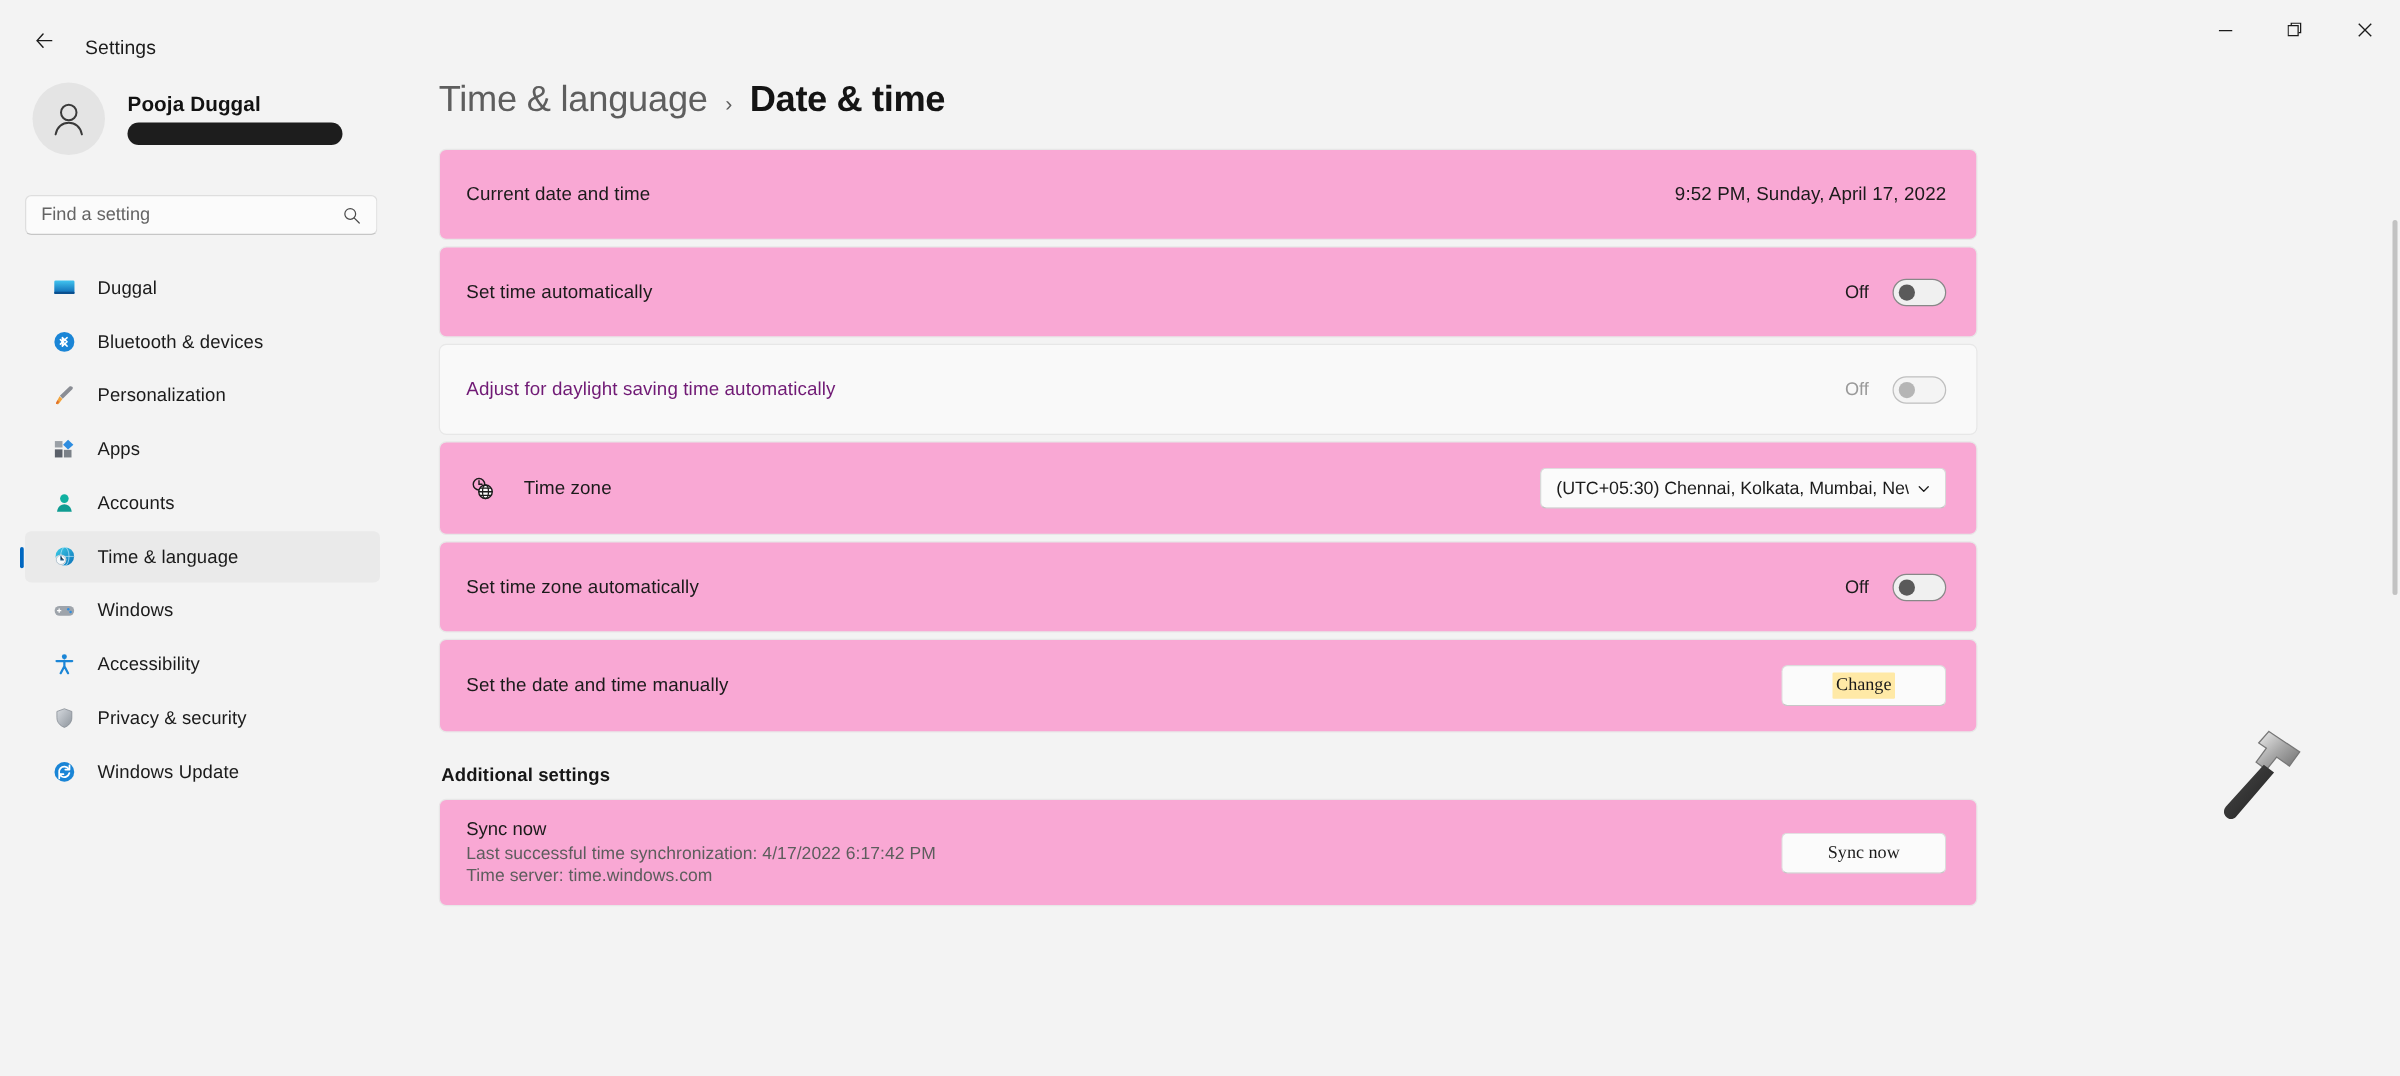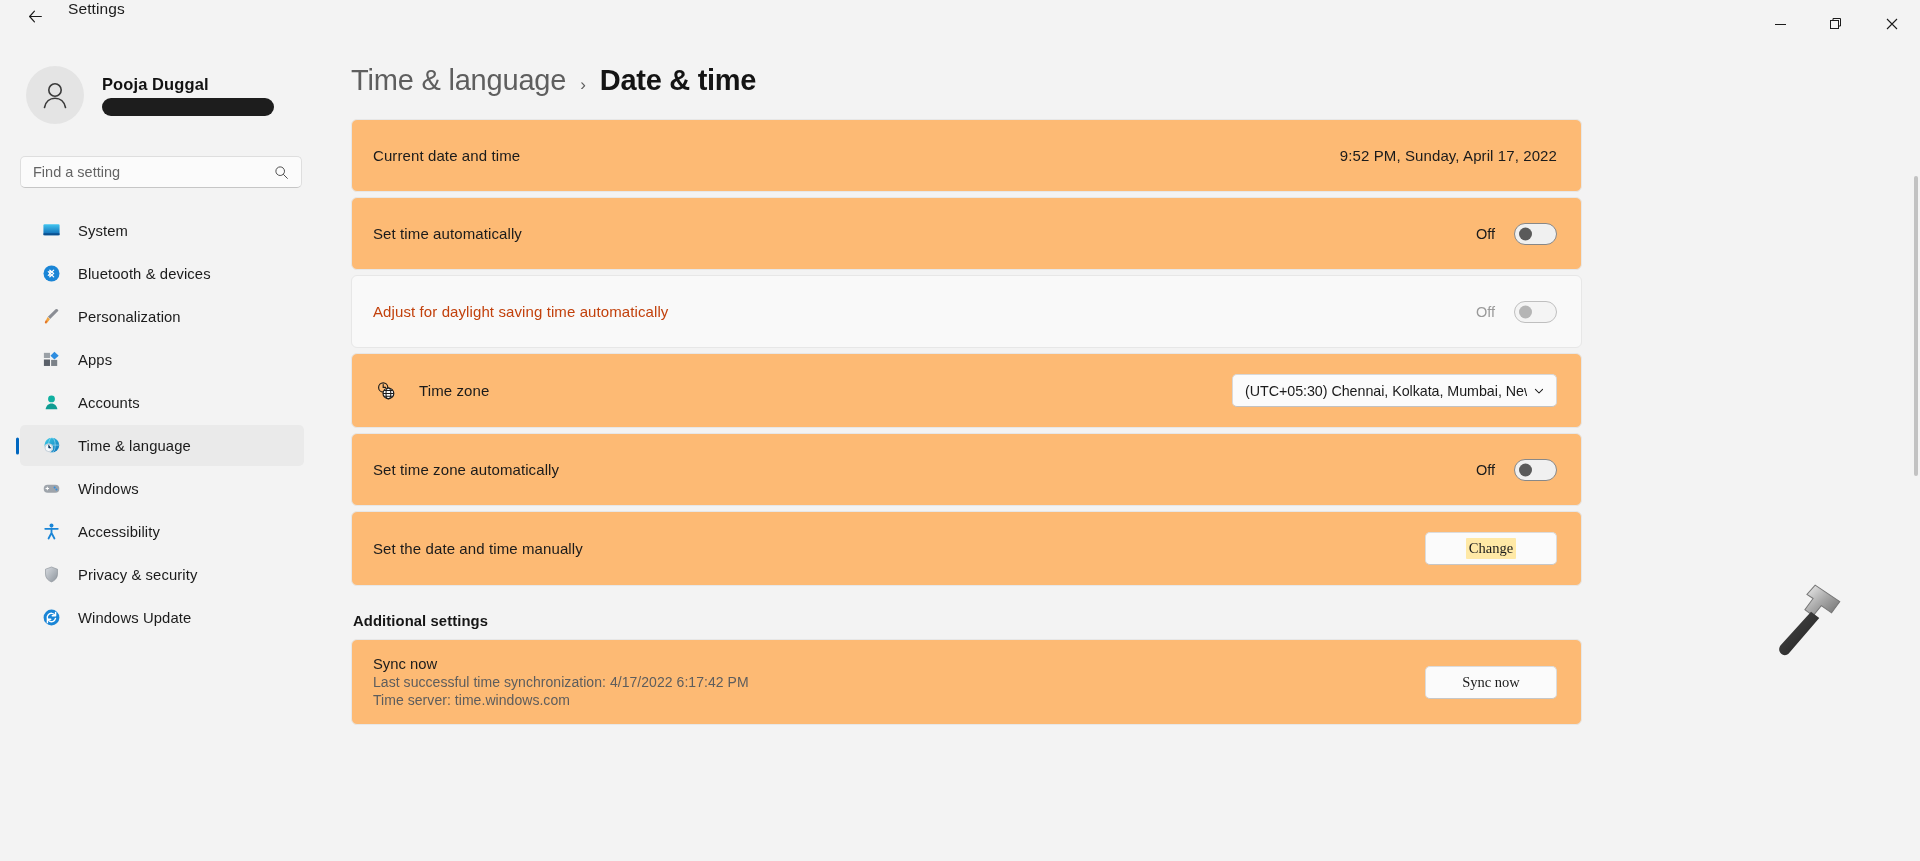--- a/index.html
+++ b/index.html
@@ -5,21 +5,21 @@
   * { box-sizing: border-box; margin: 0; padding: 0; }
   html, body {
     width: 1920px; height: 861px;
     background: #f3f3f3;
     font-family: "Liberation Sans", sans-serif;
     overflow: hidden;
   }
   .window { position: relative; width: 1920px; height: 861px; background: #f3f3f3; display: flex; flex-direction: column; }
 
   
-  .titlebar { height: 48px; flex: 0 0 48px; display: flex; align-items: flex-start; padding-left: 16px; }
+  .titlebar { height: 48px; flex: 0 0 48px; display: flex; align-items: flex-end; padding-left: 16px; }
   .back-btn {
     width: 38px; height: 32px; display: flex; align-items: center; justify-content: center;
     border-radius: 5px; cursor: pointer; color: #1b1b1b;
   }
   .app-title { font-size: 15.5px; color: #1b1b1b; margin-left: 14px; letter-spacing: .1px; }
   .winctrls { margin-left: auto; display: flex; height: 48px; }
   .winctrl { width: 56px; height: 48px; display: flex; align-items: center; justify-content: center; cursor: pointer; color: #1b1b1b; }
 
   
   .body-split { flex: 1; display: flex; min-height: 0; }
@@ -63,28 +63,28 @@
   
   .main { flex: 1; min-width: 0; position: relative; padding-left: 12px; overflow: hidden; }
   .breadcrumb { display: flex; align-items: baseline; gap: 14px; padding: 16px 0 0 19px; }
   .crumb-parent { font-size: 29px; color: #5e5e5e; letter-spacing: -.2px; }
   .crumb-sep { font-size: 17px; color: #5e5e5e; }
   .crumb-current { font-size: 29px; color: #141414; font-weight: 600; letter-spacing: -.3px; }
 
   .content { padding: 22px 0 0 19px; width: 1250px; }
 
   .card {
-    background: #fdba74; border: 1px solid #e7e7e7; border-radius: 6px;
+    background: #f9a8d4; border: 1px solid #e7e7e7; border-radius: 6px;
     margin-bottom: 5px; display: flex; align-items: center;
     padding: 0 24px 0 21px; min-height: 73px;
   }
   .card.tall { min-height: 75px; }
   .card.disabled { background: #f9f9f9; }
   .card-label { font-size: 15px; color: #1b1b1b; letter-spacing: .1px; }
-  .card.disabled .card-label { color: #c2410c; }
+  .card.disabled .card-label { color: #701a75; }
   .spacer { flex: 1; }
 
   .toggle-wrap { display: flex; align-items: center; gap: 19px; }
   .toggle-state { font-size: 14.5px; color: #1b1b1b; }
   .card.disabled .toggle-state { color: #9a9a9a; }
   .toggle {
     width: 43px; height: 22px; border-radius: 11px; background: #f0f0f0;
     border: 1px solid #888; position: relative; cursor: pointer;
   }
   .toggle .knob {
@@ -197,21 +197,21 @@
               <defs>
                   <linearGradient id="gsys" x1="0" y1="0" x2="0" y2="1">
                 <stop offset="0" stop-color="#41c5f0"></stop>
                     <stop offset="1" stop-color="#0a63b0"></stop>
               </linearGradient>
                 </defs>
               <rect x="1.5" y="3.5" width="17" height="11.5" rx="1.2" fill="url(#gsys)"></rect>
               <rect x="1.5" y="13" width="17" height="2" rx="0.6" fill="#0a4f8e"></rect>
             </svg>
           </span>
-          <span class="nav-label">System</span>
+          <span class="nav-label">Duggal</span>
         </div>
 
         <div class="navitem">
           <span class="nav-ico">
             <svg width="19" height="19" viewBox="0 0 20 20">
               <circle cx="10" cy="10" r="8.4" fill="#1a85d6"></circle>
               <path d="M8.3 6.4L12.3 9.9L8.3 13.6V6.4Z" fill="none" stroke="#fff" stroke-width="1.25" stroke-linejoin="round"></path>
               <path d="M6.6 8.1L12.3 13.6" stroke="#fff" stroke-width="1.25" stroke-linecap="round"></path>
               <path d="M6.6 11.9L12.3 6.4" stroke="#fff" stroke-width="1.25" stroke-linecap="round"></path>
             </svg>

